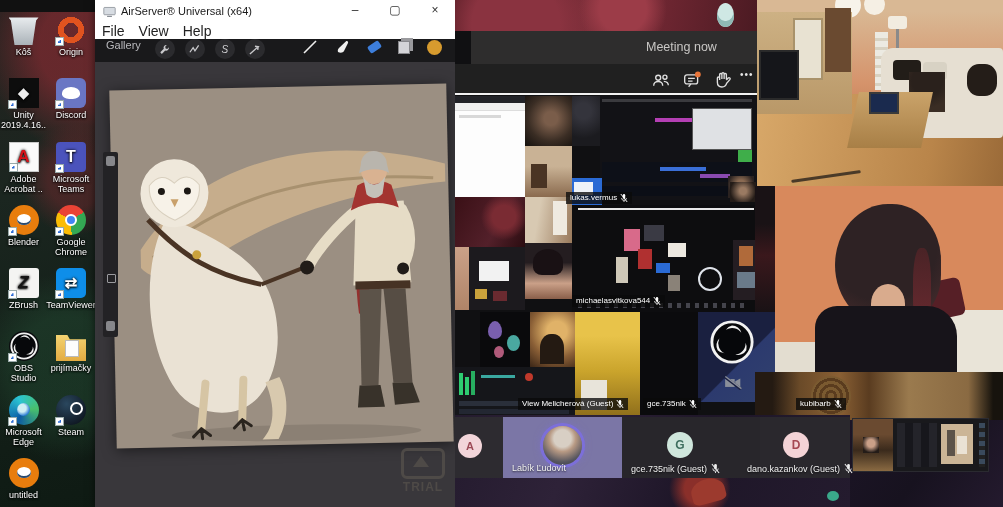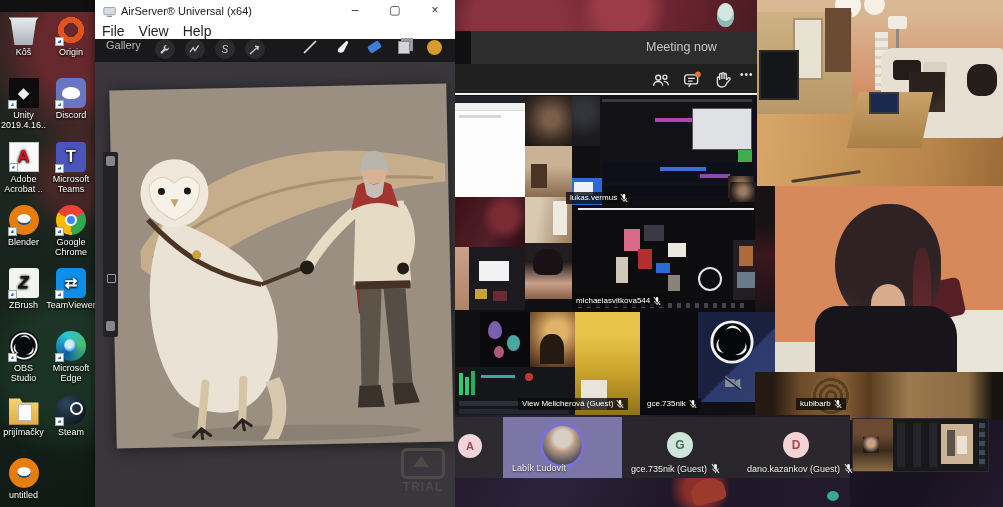--- a/index.html
+++ b/index.html
@@ -147,28 +147,28 @@
             <circle cx="32" cy="32" r="27" fill="#07080b" stroke="#f2f2f2" stroke-width="4"></circle>
             <g fill="#f2f2f2">
               <path d="M32 9a13.5 13.5 0 0 1 13 10.2 15.5 15.5 0 0 0-21.4-4.1A13.5 13.5 0 0 1 32 9Z"></path>
               <path d="M32 9a13.5 13.5 0 0 1 13 10.2 15.5 15.5 0 0 0-21.4-4.1A13.5 13.5 0 0 1 32 9Z" transform="rotate(120 32 32)"></path>
               <path d="M32 9a13.5 13.5 0 0 1 13 10.2 15.5 15.5 0 0 0-21.4-4.1A13.5 13.5 0 0 1 32 9Z" transform="rotate(240 32 32)"></path>
             </g>
           </svg><i class="badge"></i></div>
         <span>OBS Studio</span>
       </div>
     <div class="dicon">
-        <div class="ic ic-edge">
-          <i class="badge"></i>
-        </div>
-        <span>Microsoft Edge</span>
-      </div>
-    <div class="dicon">
         <div class="ic ic-folder"></div>
         <span>prijímačky</span>
+      </div>
+    <div class="dicon">
+        <div class="ic ic-edge">
+          <i class="badge"></i>
+        </div>
+        <span>Microsoft Edge</span>
       </div>
     <div class="dicon">
         <div class="ic ic-steam">
           <i class="badge"></i>
         </div>
         <span>Steam</span>
       </div>
     <div class="dicon">
         <div class="ic ic-blender"></div>
         <span>untitled</span>

